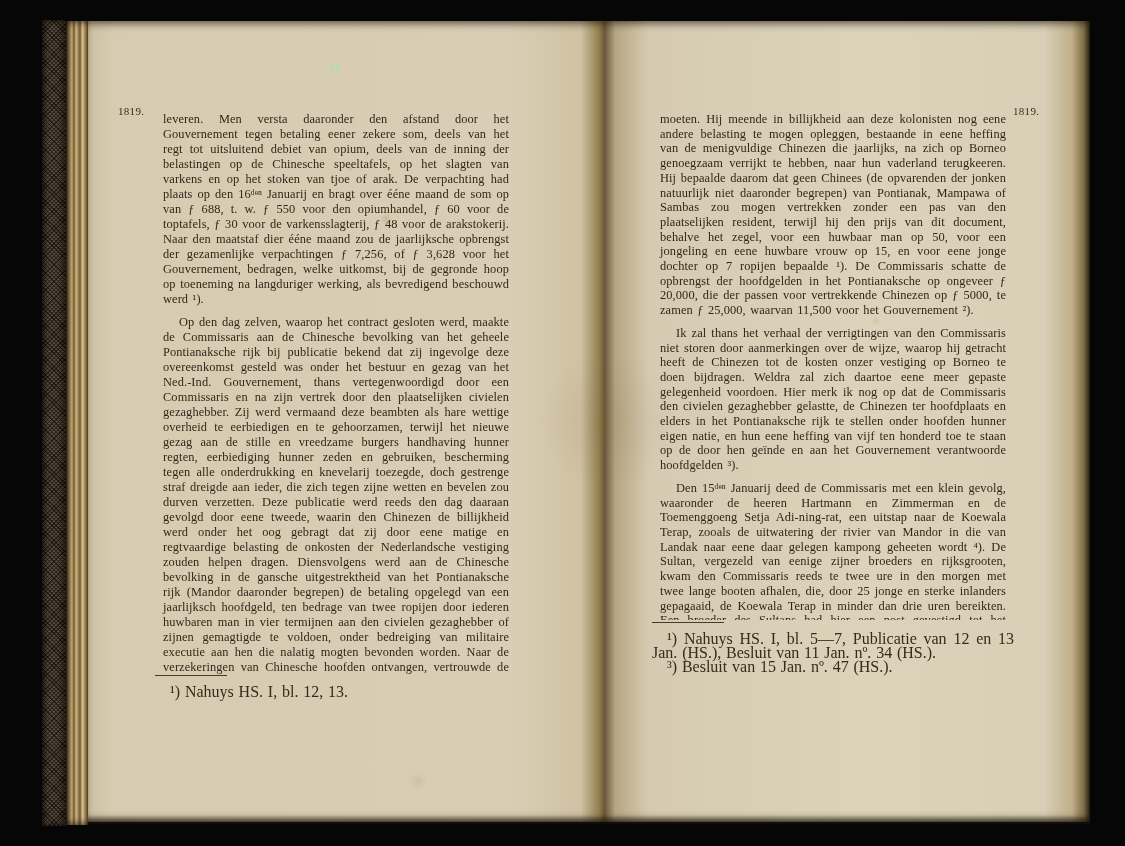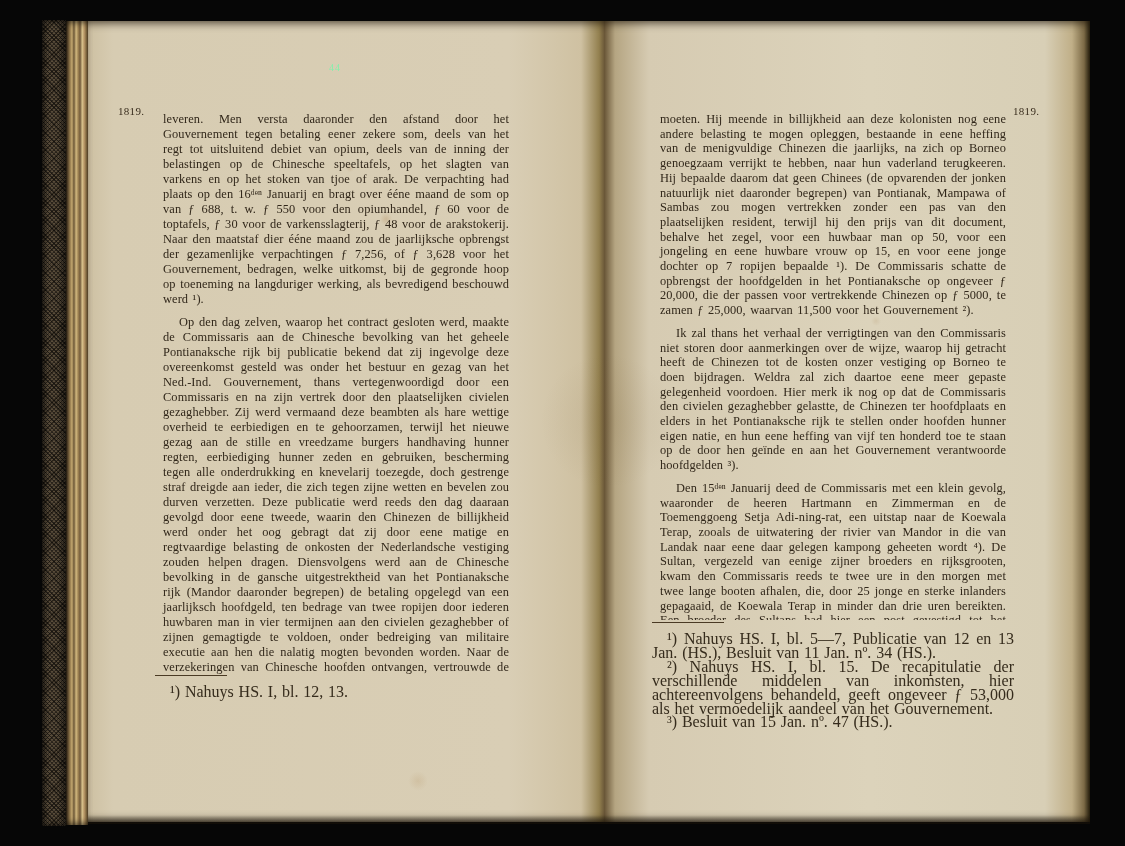--- a/index.html
+++ b/index.html
@@ -109,18 +109,17 @@
 
   <div class="margin-year right">1819.</div>
   <div class="body-text right">
     <p class="no-indent">moeten.  Hij meende in billijkheid aan deze kolonisten nog eene andere belasting te mogen opleggen, bestaande in eene heffing van de menigvuldige Chinezen die jaarlijks, na zich op Borneo genoegzaam verrijkt te hebben, naar hun vaderland terugkeeren.  Hij bepaalde daarom dat geen Chinees (de opvarenden der jonken natuurlijk niet daaronder begrepen) van Pontianak, Mampawa of Sambas zou mogen vertrekken zonder een pas van den plaatselijken resident, terwijl hij den prijs van dit document, behalve het zegel, voor een huwbaar man op 50, voor een jongeling en eene huwbare vrouw op 15, en voor eene jonge dochter op 7 ropijen bepaalde ¹).  De Commissaris schatte de opbrengst der hoofdgelden in het Pontianaksche op ongeveer ƒ 20,000, die der passen voor vertrekkende Chinezen op ƒ 5000, te zamen ƒ 25,000, waarvan 11,500 voor het Gouvernement ²).</p>
     <p>Ik zal thans het verhaal der verrigtingen van den Commissaris niet storen door aanmerkingen over de wijze, waarop hij getracht heeft de Chinezen tot de kosten onzer vestiging op Borneo te doen bijdragen.  Weldra zal zich daartoe eene meer gepaste gelegenheid voordoen.  Hier merk ik nog op dat de Commissaris den civielen gezaghebber gelastte, de Chinezen ter hoofdplaats en elders in het Pontianaksche rijk te stellen onder hoofden hunner eigen natie, en hun eene heffing van vijf ten honderd toe te staan op de door hen geïnde en aan het Gouvernement verantwoorde hoofdgelden ³).</p>
     <p>Den 15ᵈᵉⁿ Januarij deed de Commissaris met een klein gevolg, waaronder de heeren Hartmann en Zimmerman en de Toemenggoeng Setja Adi-ning-rat, een uitstap naar de Koewala Terap, zooals de uitwatering der rivier van Mandor in die van Landak naar eene daar gelegen kampong geheeten wordt ⁴).  De Sultan, vergezeld van eenige zijner broeders en rijksgrooten, kwam den Commissaris reeds te twee ure in den morgen met twee lange booten afhalen, die, door 25 jonge en sterke inlanders gepagaaid, de Koewala Terap in minder dan drie uren bereikten.  Een broeder des Sultans had hier een post gevestigd tot het heffen van een tol</p>
   </div>
   <div class="footnotes right">
     <hr class="fn-rule">
     <p>¹)  Nahuys HS. I, bl. 5—7, Publicatie van 12 en 13 Jan. (HS.), Besluit van 11 Jan. nº. 34 (HS.).</p>
-    <p>²)  Nahuys HS. I, bl. 15.  De recapitulatie der verschillende middelen van inkomsten, hier achtereenvolgens behandeld, geeft ongeveer ƒ 53,000 als het vermoedelijk aandeel van het Gouvernement.</p>
     <p>³)  Besluit van 15 Jan. nº. 47 (HS.).</p>
   </div>
 
   <div class="bottom-shade"></div>
 </div>
 
 </body></html>

